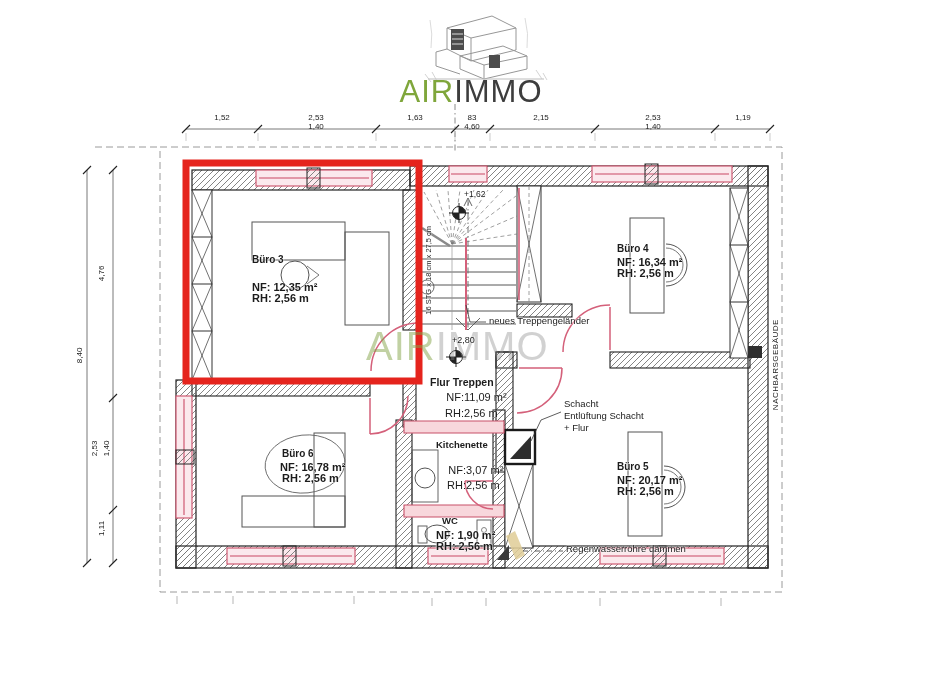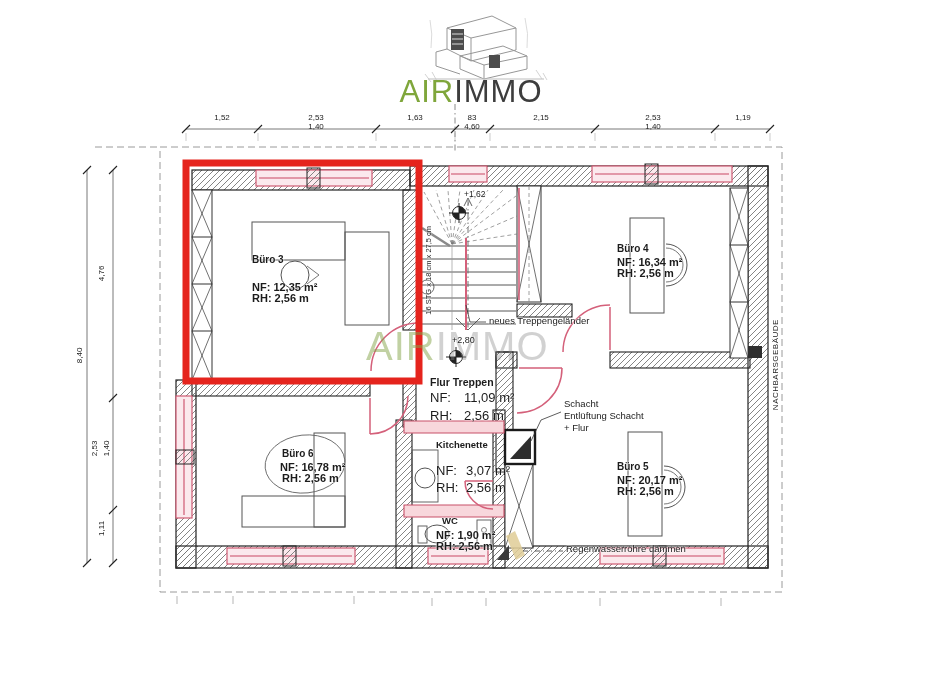--- a/index.html
+++ b/index.html
@@ -9,21 +9,21 @@
   .lbl{position:absolute;color:#1c1c1c;white-space:nowrap;line-height:1.15;
        text-shadow:0 0 2px #fff,0 0 2px #fff;}
   .room-name{font-weight:bold;font-size:10px;}
   .room-name-sm{font-weight:bold;font-size:9.5px;}
   .room-stat{font-size:11px;font-weight:bold;}
   .ann{font-size:9px;color:#222;}
   .dim{position:absolute;width:48px;text-align:center;font-size:8px;color:#222;
        line-height:1.1;}
   .dim span{display:block;}
   .rot{transform:rotate(-90deg);}
-  .kv{display:flex;font-size:13px;color:#1c1c1c;text-shadow:0 0 2px #fff;}
+  .kv{display:flex;font-size:11px;color:#1c1c1c;text-shadow:0 0 2px #fff;text-align:right;}
   .kv .k{width:30px;}
   .kv2 .k{width:34px;}
   .logo-text{position:absolute;left:386px;top:74px;width:170px;text-align:center;
              font-size:31px;font-weight:500;letter-spacing:1px;}
   .logo-air{color:#7fa63b;}
   .logo-immo{color:#3d3d3d;}
   .watermark{position:absolute;left:366px;top:324px;font-size:40px;font-weight:400;
              letter-spacing:1px;opacity:0.5;pointer-events:none;}
   .wm-air{color:#84a449;}
   .wm-immo{color:#8f8f8f;opacity:.8;}

